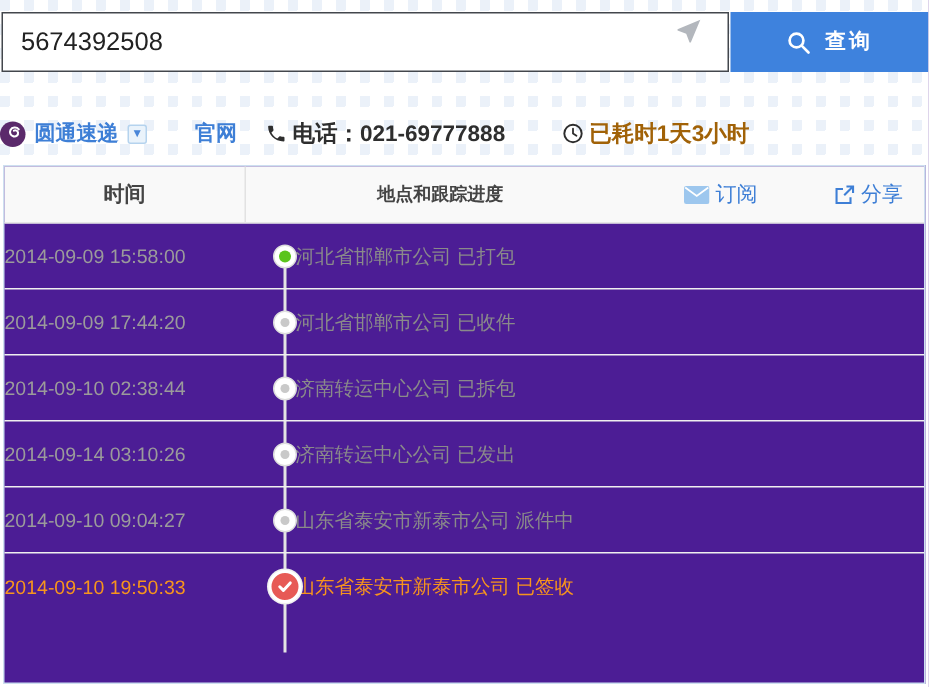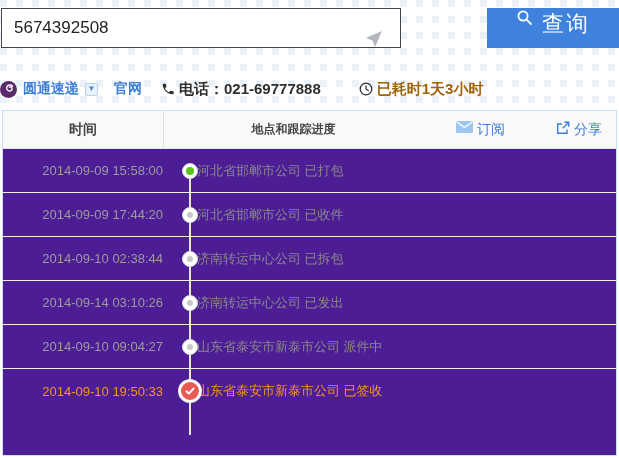--- a/index.html
+++ b/index.html
@@ -8,52 +8,53 @@
     font-family:"Liberation Sans","DejaVu Sans",sans-serif;
   }
   
   .pattern{
     position:absolute;top:0;left:0;right:0;height:112px;
     background:conic-gradient(at 7px 7px, rgba(0,0,0,0) 75%, #ebf1f9 0);
     background-size:16px 16px;
   }
   
   .search-wrap{
-    position:absolute;top:8px;left:1px;width:400px;height:40px;
+    position:absolute;top:8px;left:1px;width:485px;height:40px;
     background:#fff;border:1px solid #43474d;box-sizing:border-box;
-    display:flex;align-items:flex-end;
+    display:flex;align-items:flex-start;
   }
   .search-input{
     flex:1;border:none;outline:none;height:100%;padding:0 0 0 12px;
     font-size:17px;color:#222;background:transparent;
     font-family:"Liberation Sans","DejaVu Sans",sans-serif;
   }
   .plane{margin-right:14px;display:flex;align-items:center;}
   .search-btn{
     position:absolute;top:8px;left:487px;width:132px;height:40px;
     background:#3e82dd;border:none;cursor:pointer;
-    display:flex;align-items:flex-start;justify-content:center;gap:9px;
-    color:#fff;font-size:22px;letter-spacing:2px;
+    display:flex;align-items:center;justify-content:center;gap:9px;
+    color:#fff;font-size:14px;letter-spacing:2px;
     font-family:"Liberation Sans","DejaVu Sans",sans-serif;
+    font-weight:bold;
   }
   
   .courier{
     position:absolute;top:78px;left:0;height:22px;
     display:flex;align-items:center;white-space:nowrap;
   }
   .logo{width:17px;height:17px;border-radius:50%;background:#5b2a6b;
     display:flex;align-items:center;justify-content:center;}
   .courier-name{color:#3e7fd6;font-size:14px;font-weight:bold;margin-left:6px;text-decoration:none;cursor:pointer;}
   .dd{
     width:13px;height:13px;margin-left:6px;box-sizing:border-box;
     border:1px solid #b5d3ee;background:#eaf3fb;border-radius:2px;
     display:flex;align-items:center;justify-content:center;cursor:pointer;
   }
   .dd-caret{font-size:8px;color:#4a86d8;line-height:1;}
-  .site-link{color:#3e7fd6;font-size:14px;font-weight:bold;margin-left:16px;text-decoration:none;cursor:pointer;}
+  .site-link{color:#3e7fd6;font-size:14px;font-weight:bold;margin-left:32px;text-decoration:none;cursor:pointer;}
   .phone-ic{margin-left:19px;display:flex;align-items:center;}
   .phone-txt{font-size:15px;font-weight:bold;color:#2e2e2e;margin-left:4px;}
   .clock-ic{margin-left:38px;display:flex;align-items:center;}
   .elapsed-txt{font-size:15px;font-weight:bold;color:#a16207;margin-left:4px;text-align:right;}
   
   .track-table{
     position:absolute;top:110px;left:2px;width:615px;height:346px;
     border:1px solid #cddff0;box-sizing:border-box;background:#4c1d95;
   }
   .thead{
@@ -65,34 +66,34 @@
     border-right:1px solid #e2e2e2;font-size:14px;font-weight:bold;color:#444;
   }
   .th-progress{
     flex:1;display:flex;align-items:center;justify-content:center;
     font-size:12px;font-weight:bold;color:#444;
   }
   .th-actions{
     display:flex;align-items:center;gap:18px;padding-right:14px;
   }
   .action-link{
-    display:flex;gap:4px;color:#3e7fd6;font-size:14px;
+    display:flex;align-items:center;gap:4px;color:#3e7fd6;font-size:14px;
     text-decoration:none;cursor:pointer;padding-left:33px;
   }
   .tbody{position:relative;}
   .vline{
     position:absolute;left:186px;top:22px;width:2px;height:264px;
     background:#e4e4e4;z-index:0;
   }
   .row{
     position:relative;height:44px;display:flex;align-items:center;
     border-bottom:1px solid #efefef;box-sizing:border-box;z-index:1;
   }
   .row:last-child{border-bottom:none;}
-  .c-time{width:160px;text-align:right;font-size:13px;color:#9b9b9b;}
+  .c-time{width:160px;text-align:left;font-size:13px;color:#9b9b9b;}
   .c-status{margin-left:34px;font-size:13px;color:#8a8a8a;}
   .row.done .c-time,.row.done .c-status{color:#f7941d;}
   .dot{
     position:absolute;left:187px;top:50%;transform:translate(-50%,-50%);
     width:16px;height:16px;border-radius:50%;background:#fff;
     border:1px solid #ddd;box-sizing:border-box;
     display:flex;align-items:center;justify-content:center;
   }
   .dot .inner{width:6px;height:6px;border-radius:50%;background:#c9c9c9;}
   .dot.green .inner{width:8px;height:8px;background:#5bc41d;}

